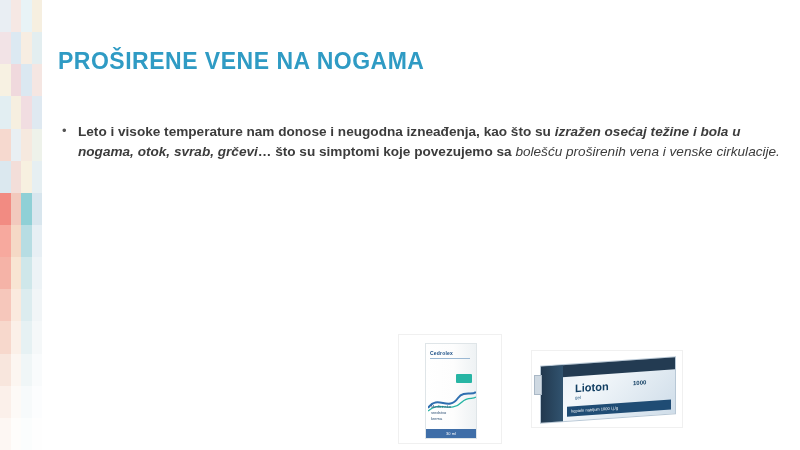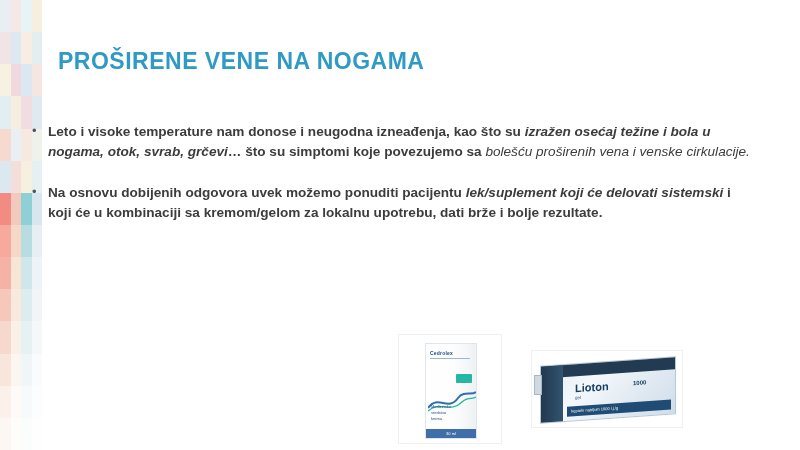--- a/index.html
+++ b/index.html
@@ -48,21 +48,21 @@
     width: 700px;
     font-size: 23px;
     font-weight: bold;
     letter-spacing: 0.5px;
     color: #2f9bc4;
     font-family: "Liberation Sans", sans-serif;
   }
   
   .body {
     position: absolute;
-    left: 30px;
+    left: 60px;
     top: 122px;
     width: 726px;
   }
   .bullet {
     position: relative;
     display: block;
     padding-left: 18px;
     margin-bottom: 22px;
     font-size: 13.6px;
     line-height: 1.45;
@@ -347,21 +347,20 @@
         <div class="stripe-cell" style="background: rgb(254, 253, 251);"></div>
         <div class="stripe-cell" style="background: rgb(251, 253, 253);"></div>
         <div class="stripe-cell" style="background: rgb(254, 254, 254);"></div>
       </div>
     </div>
 
   <div class="title">PROŠIRENE VENE NA NOGAMA</div>
 
   <div class="body">
       <div class="bullet"><span class="b">Leto i visoke temperature nam donose i neugodna  izneađenja, kao što su </span><span class="bi">izražen osećaj težine i bola u nogama, otok, svrab, grčevi</span><span class="b">… što su simptomi koje povezujemo sa </span><span class="i">bolešću proširenih vena i venske cirkulacije.</span></div>
-      <div class="bullet"><span class="b">Na osnovu dobijenih odgovora uvek možemo ponuditi pacijentu  </span><span class="bi">lek/suplement  koji će delovati sistemski</span><span class="b"> i koji će u kombinaciji sa kremom/gelom  za lokalnu upotrebu, dati brže i bolje rezultate.</span></div>
     </div>
 
   <div class="images">
 
     <div class="img-box img-cedrolex">
       <div class="ced-carton">
         <div class="ced-name">Cedrolex</div>
         <div class="ced-line"></div>
         <div class="ced-teal"></div>
         <svg class="ced-wave" viewBox="0 0 48 22">

